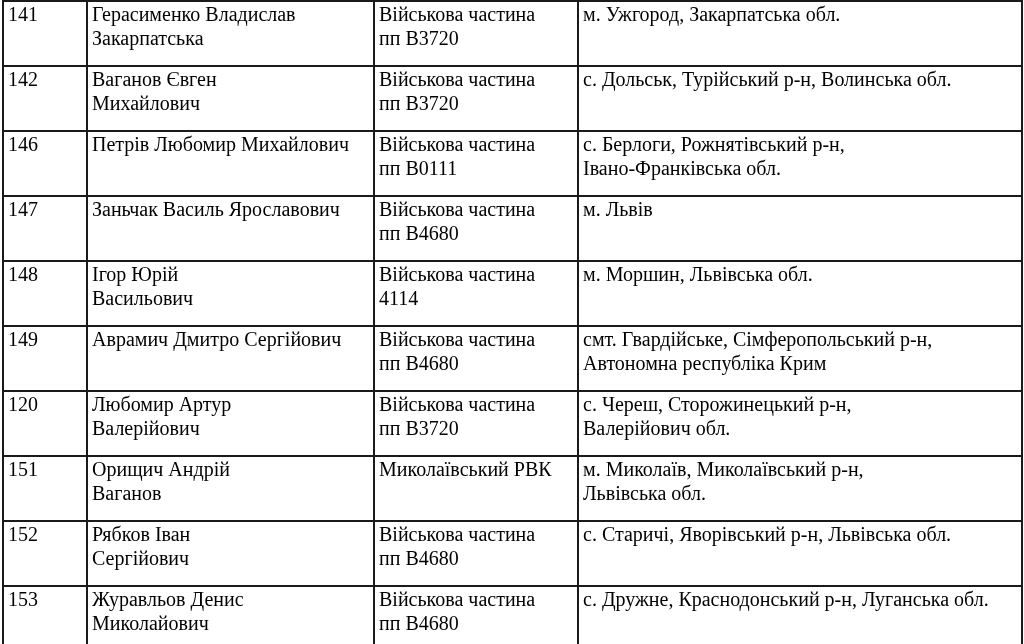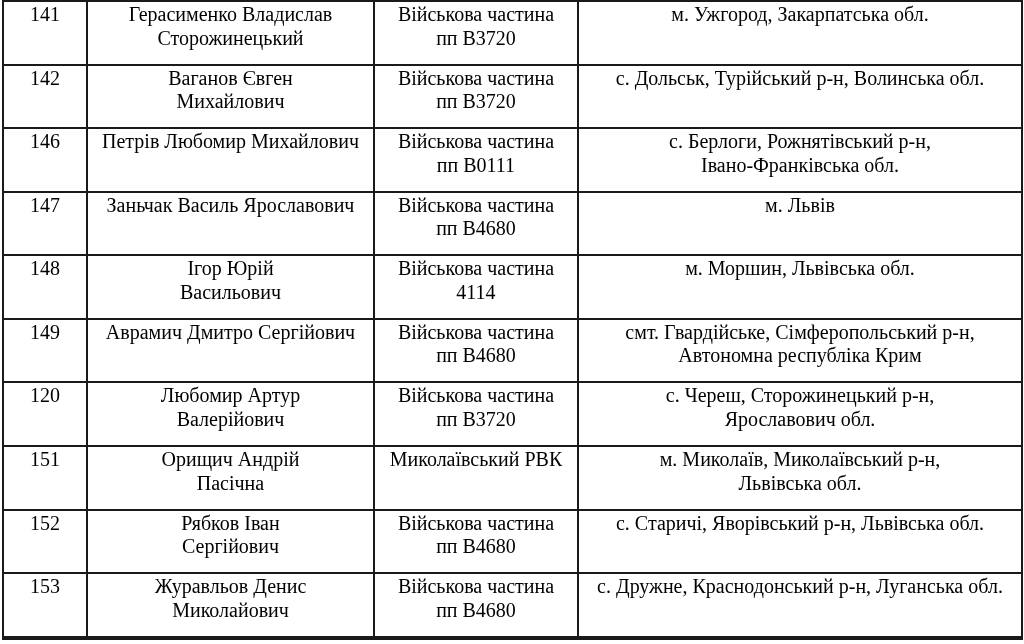--- a/index.html
+++ b/index.html
@@ -21,22 +21,22 @@
     left: 2px;
     top: 0;
     width: 1019px;
     height: 640px;
     border-collapse: collapse;
     table-layout: fixed;
   }
   table.doc-table td {
     border: 2px solid #1a1a1a;
     vertical-align: top;
-    text-align: center;
-    padding: 1px 4px 7px 4px;
+    text-align: left;
+    padding: 1px 4px 15px 4px;
     font-size: 20px;
     line-height: 23.5px;
     overflow: hidden;
   }
   table.doc-table {
     border-top: 2px solid #1a1a1a;
     border-left: 2px solid #1a1a1a;
     border-right: 2px solid #1a1a1a;
     border-bottom: 4px solid #1a1a1a;
   }
@@ -58,21 +58,21 @@
       <col class="c-unit">
       <col class="c-loc">
     </colgroup>
     <tbody>
   <tr class="doc-row">
     <td>
       <div class="line">141</div>
     </td>
     <td>
       <div class="line">Герасименко Владислав</div>
-      <div class="line">Сторожинецький</div>
+      <div class="line">Закарпатська</div>
     </td>
     <td>
       <div class="line">Військова частина</div>
       <div class="line">пп В3720</div>
     </td>
     <td>
       <div class="line">м. Ужгород, Закарпатська обл.</div>
       <div class="line"></div>
     </td>
   </tr>
@@ -177,31 +177,31 @@
     <td>
       <div class="line">Любомир Артур</div>
       <div class="line">Валерійович</div>
     </td>
     <td>
       <div class="line">Військова частина</div>
       <div class="line">пп В3720</div>
     </td>
     <td>
       <div class="line">с. Череш, Сторожинецький р-н,</div>
-      <div class="line">Ярославович обл.</div>
+      <div class="line">Валерійович обл.</div>
     </td>
   </tr>
 
   <tr class="doc-row">
     <td>
       <div class="line">151</div>
     </td>
     <td>
       <div class="line">Орищич Андрій</div>
-      <div class="line">Пасічна</div>
+      <div class="line">Ваганов</div>
     </td>
     <td>
       <div class="line">Миколаївський РВК</div>
       <div class="line"></div>
     </td>
     <td>
       <div class="line">м. Миколаїв, Миколаївський р-н,</div>
       <div class="line">Львівська обл.</div>
     </td>
   </tr>

